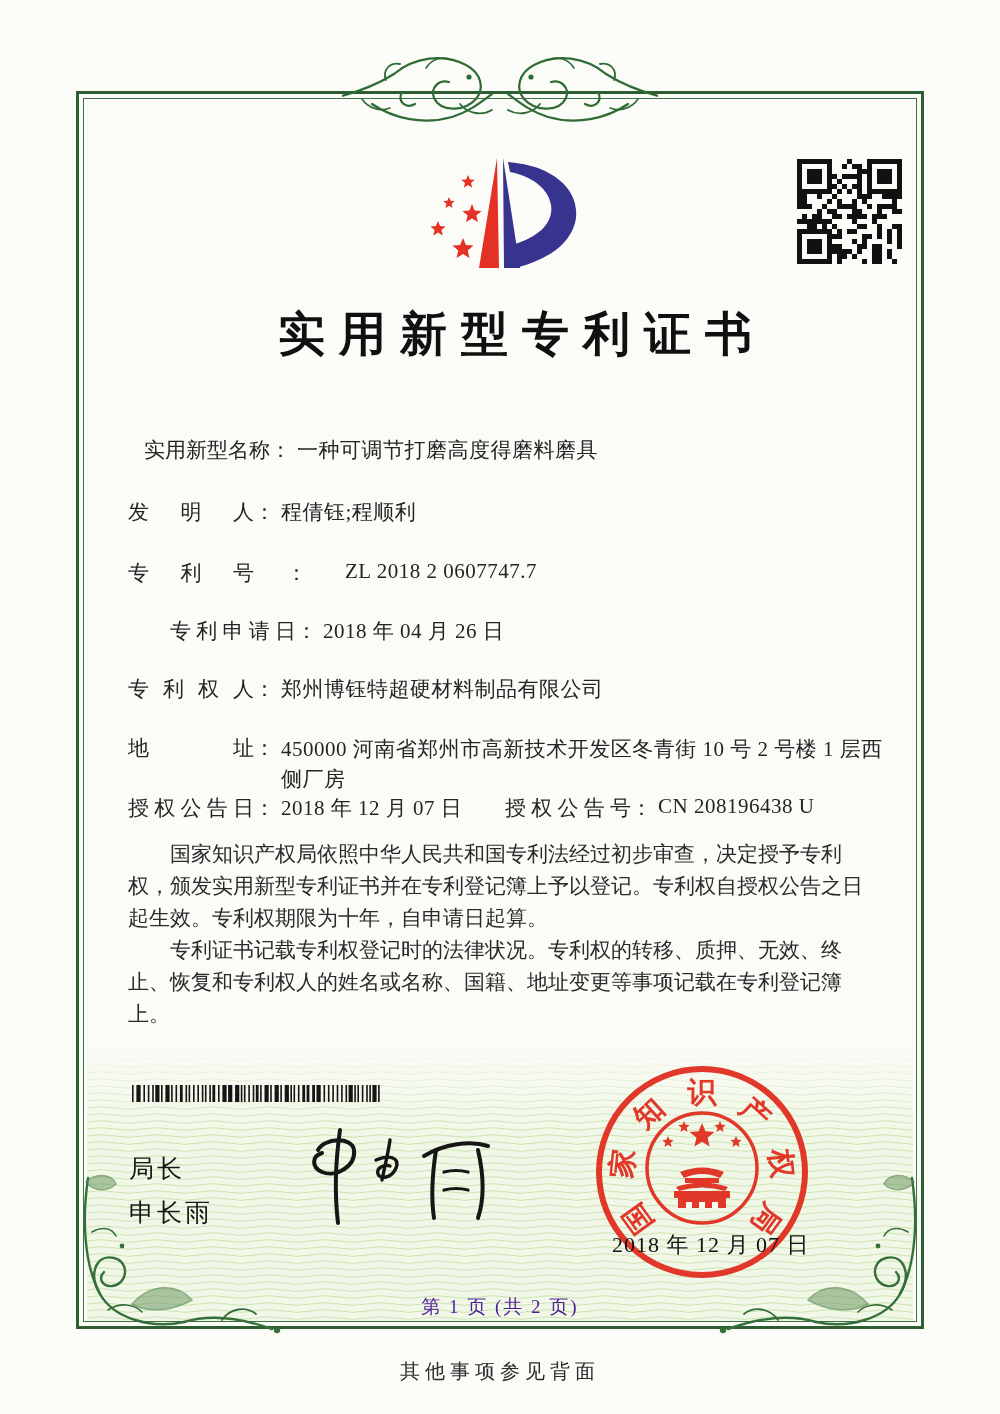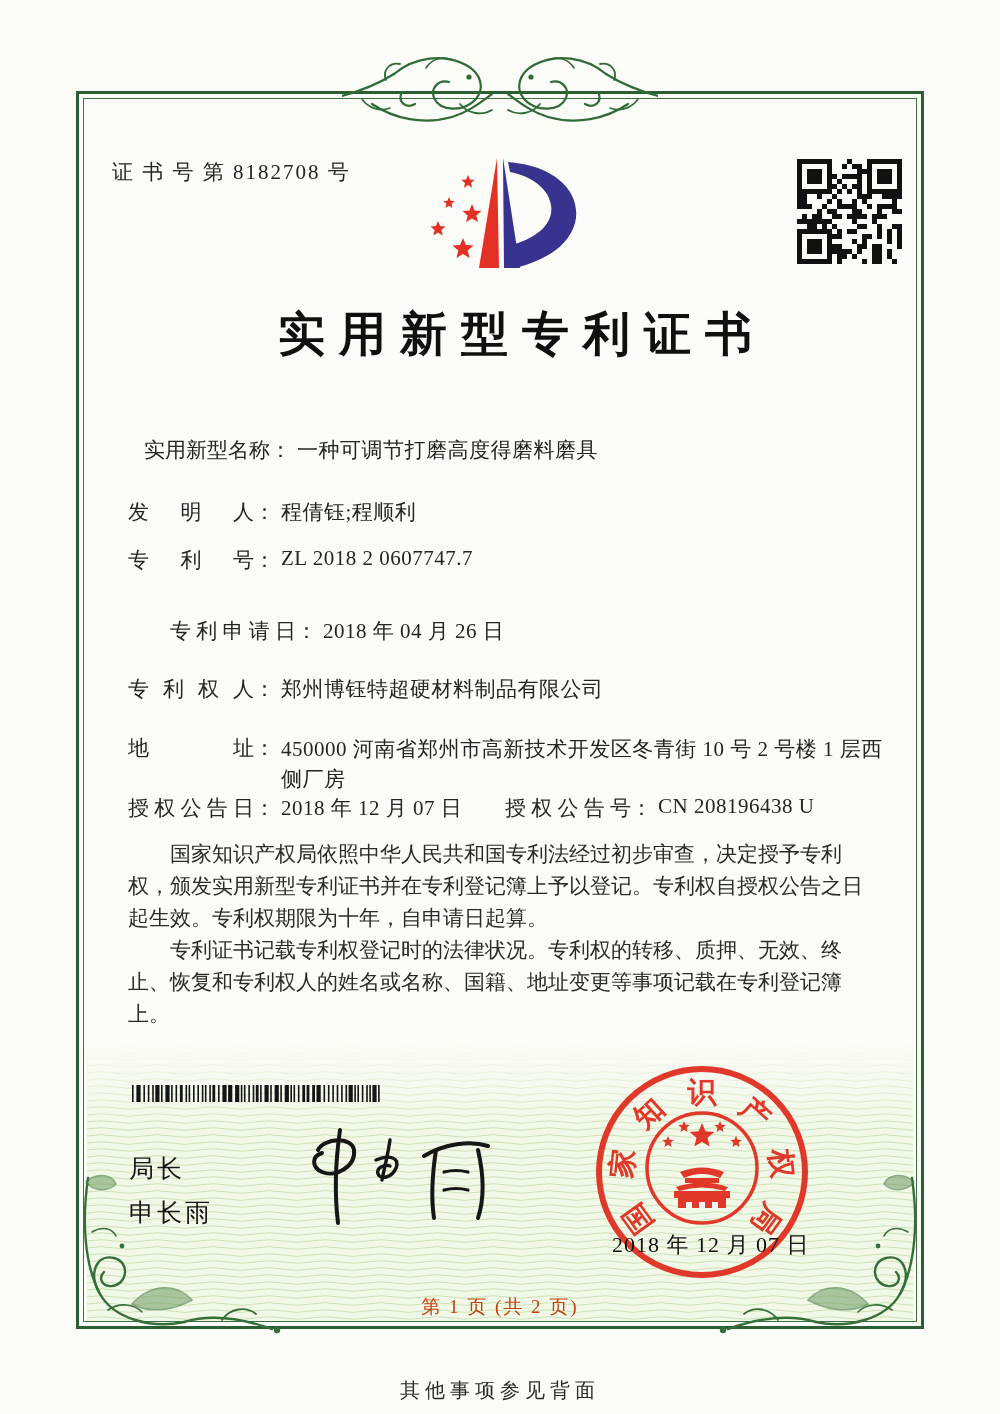--- a/index.html
+++ b/index.html
@@ -22,21 +22,21 @@
   .logo{position:absolute;left:408px;top:148px;width:210px;height:148px;z-index:2;}
   .qr{position:absolute;left:794px;top:156px;width:112px;height:112px;z-index:2;}
   .title{position:absolute;left:0;right:0;top:303px;text-align:center;
          font-size:47px;font-weight:bold;letter-spacing:14px;text-indent:14px;color:#101010;z-index:2;padding-left:30px;}
 
   
   .frow{position:absolute;left:128px;font-size:21px;color:#242424;z-index:2;display:flex;align-items:flex-start;}
   .flabel{display:inline-block;width:126px;text-align:justify;text-align-last:justify;flex:none;}
   .fcolon{flex:none;}
   .fvalue{margin-left:6px;letter-spacing:0.5px;}
-  .r1{top:436px;margin-left:16px;} .r2{top:498px;} .r3{top:546px;} .r4{top:617px;margin-left:42px;}
+  .r1{top:436px;margin-left:16px;} .r2{top:498px;} .r3{top:559px;gap:32px;} .r4{top:617px;margin-left:42px;}
   .r5{top:675px;} .r6{top:734px;} .r7{top:794px;}
   .addr .fvalue{display:inline-block;width:616px;line-height:30px;}
   .r7 .grp2{position:absolute;left:377px;top:0;display:flex;}
 
   
   .bodytext{position:absolute;left:128px;top:838px;width:754px;font-size:21px;
             line-height:32px;color:#2a2a2a;z-index:2;}
   .bodytext p{margin:0;text-indent:2em;}
 
   
@@ -44,23 +44,23 @@
   .director-title{position:absolute;left:129px;top:1152px;font-size:25px;letter-spacing:3px;
                   font-family:"Liberation Sans",sans-serif;color:#151515;z-index:2;}
   .director-name{position:absolute;left:129px;top:1196px;font-size:25px;letter-spacing:3px;
                  font-family:"Liberation Sans",sans-serif;color:#151515;z-index:2;}
   .signature{position:absolute;left:278px;top:1118px;width:232px;height:115px;z-index:3;}
   .seal{position:absolute;left:552px;top:1056px;width:300px;height:240px;z-index:3;opacity:0.93;}
   .seal-date{position:absolute;left:612px;top:1230px;font-size:22px;letter-spacing:1px;
              color:#111;z-index:4;}
 
   .page-info{position:absolute;left:0;right:0;top:1294px;text-align:center;
-             font-size:19px;letter-spacing:2px;color:#c2410c;z-index:2;}
+             font-size:19px;letter-spacing:2px;color:#4c1d95;z-index:2;}
   .back-note{position:absolute;left:0;right:0;top:1358px;text-align:center;
-             font-size:20px;letter-spacing:5px;color:#2a2a2a;z-index:2;margin-top:19px;}
+             font-size:20px;letter-spacing:5px;color:#2a2a2a;z-index:2;}
 
   
   .top-ornament{position:absolute;left:342px;top:44px;width:316px;height:108px;z-index:2;}
   .flourish{position:absolute;width:235px;height:162px;z-index:2;}
   .flourish.bl{left:72px;top:1172px;}
   .flourish.br{left:693px;top:1172px;transform:scaleX(-1);}
   svg{display:block;}
 </style>
 </head>
 <body>
@@ -154,21 +154,20 @@
       <path d="M112,150 C142,141 172,147 200,157"></path>
       <path d="M150,148 C158,136 174,134 184,142" stroke-width="1.8"></path>
       <circle cx="205" cy="158" r="3.2" fill="#356f39" stroke="none"></circle>
       <path d="M14,10 C24,0 40,2 44,12 C36,20 22,20 14,10 Z" fill="#6f9b63" opacity="0.55" stroke-width="1.5"></path>
       <path d="M20,60 C30,54 40,56 44,64" stroke-width="1.6"></path>
       <path d="M36,138 C48,130 62,132 70,140" stroke-width="1.6"></path>
       <circle cx="50" cy="74" r="2.4" fill="#356f39" stroke="none"></circle>
     </g>
   </svg>
 
-  <div class="cert-no">证 书 号 第 8182708 号</div>
 
   <svg class="logo" viewBox="0 0 210 148">
     <g id="logo-stars">
         <polygon points="60.0,27.0 61.9,31.5 66.7,31.8 63.0,35.0 64.1,39.7 60.0,37.1 55.9,39.7 57.0,35.0 53.3,31.8 58.1,31.5" fill="#e33225"></polygon>
         <polygon points="41.0,49.0 42.6,52.8 46.7,53.1 43.6,55.8 44.5,59.9 41.0,57.7 37.5,59.9 38.4,55.8 35.3,53.1 39.4,52.8" fill="#e33225"></polygon>
         <polygon points="64.0,56.0 66.6,62.4 73.5,62.9 68.3,67.4 69.9,74.1 64.0,70.5 58.1,74.1 59.7,67.4 54.5,62.9 61.4,62.4" fill="#e33225"></polygon>
         <polygon points="30.0,73.0 32.1,78.1 37.6,78.5 33.4,82.1 34.7,87.5 30.0,84.6 25.3,87.5 26.6,82.1 22.4,78.5 27.9,78.1" fill="#e33225"></polygon>
         <polygon points="55.0,90.0 57.9,97.0 65.5,97.6 59.7,102.5 61.5,109.9 55.0,106.0 48.5,109.9 50.3,102.5 44.5,97.6 52.1,97.0" fill="#e33225"></polygon>
       </g>
     <polygon points="89,10 91,120 71,120" fill="#e33225"></polygon>

